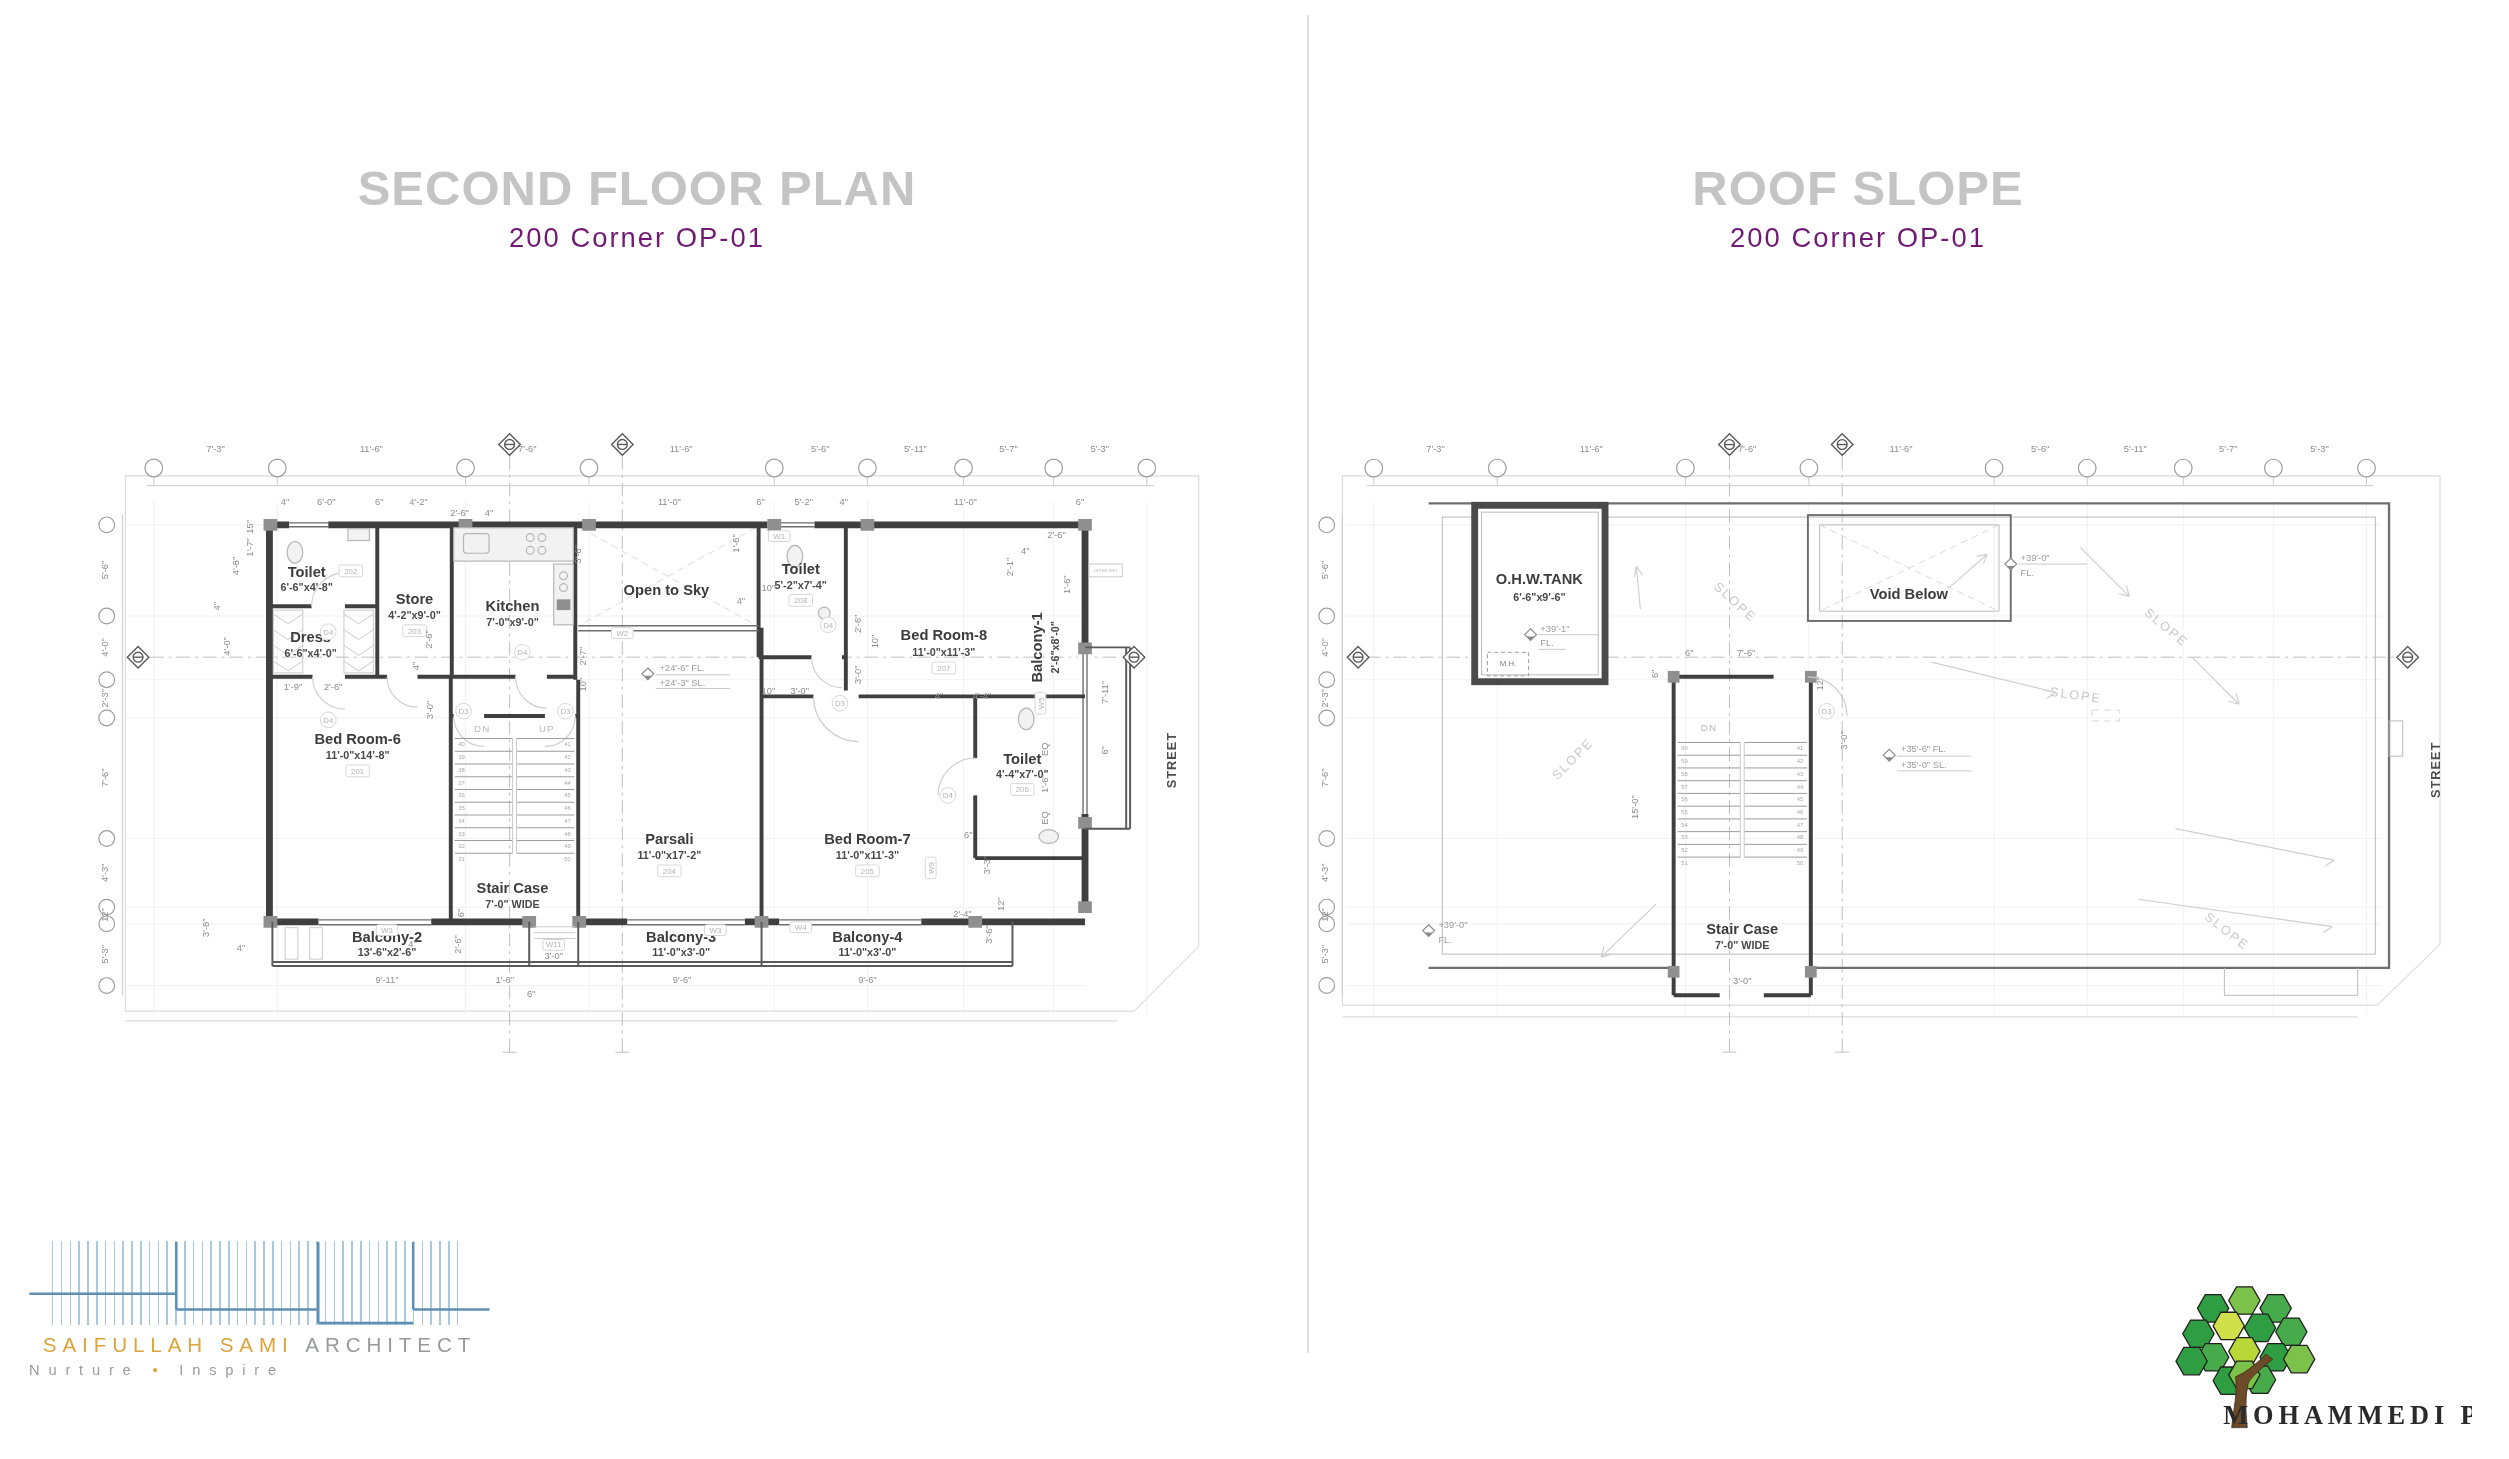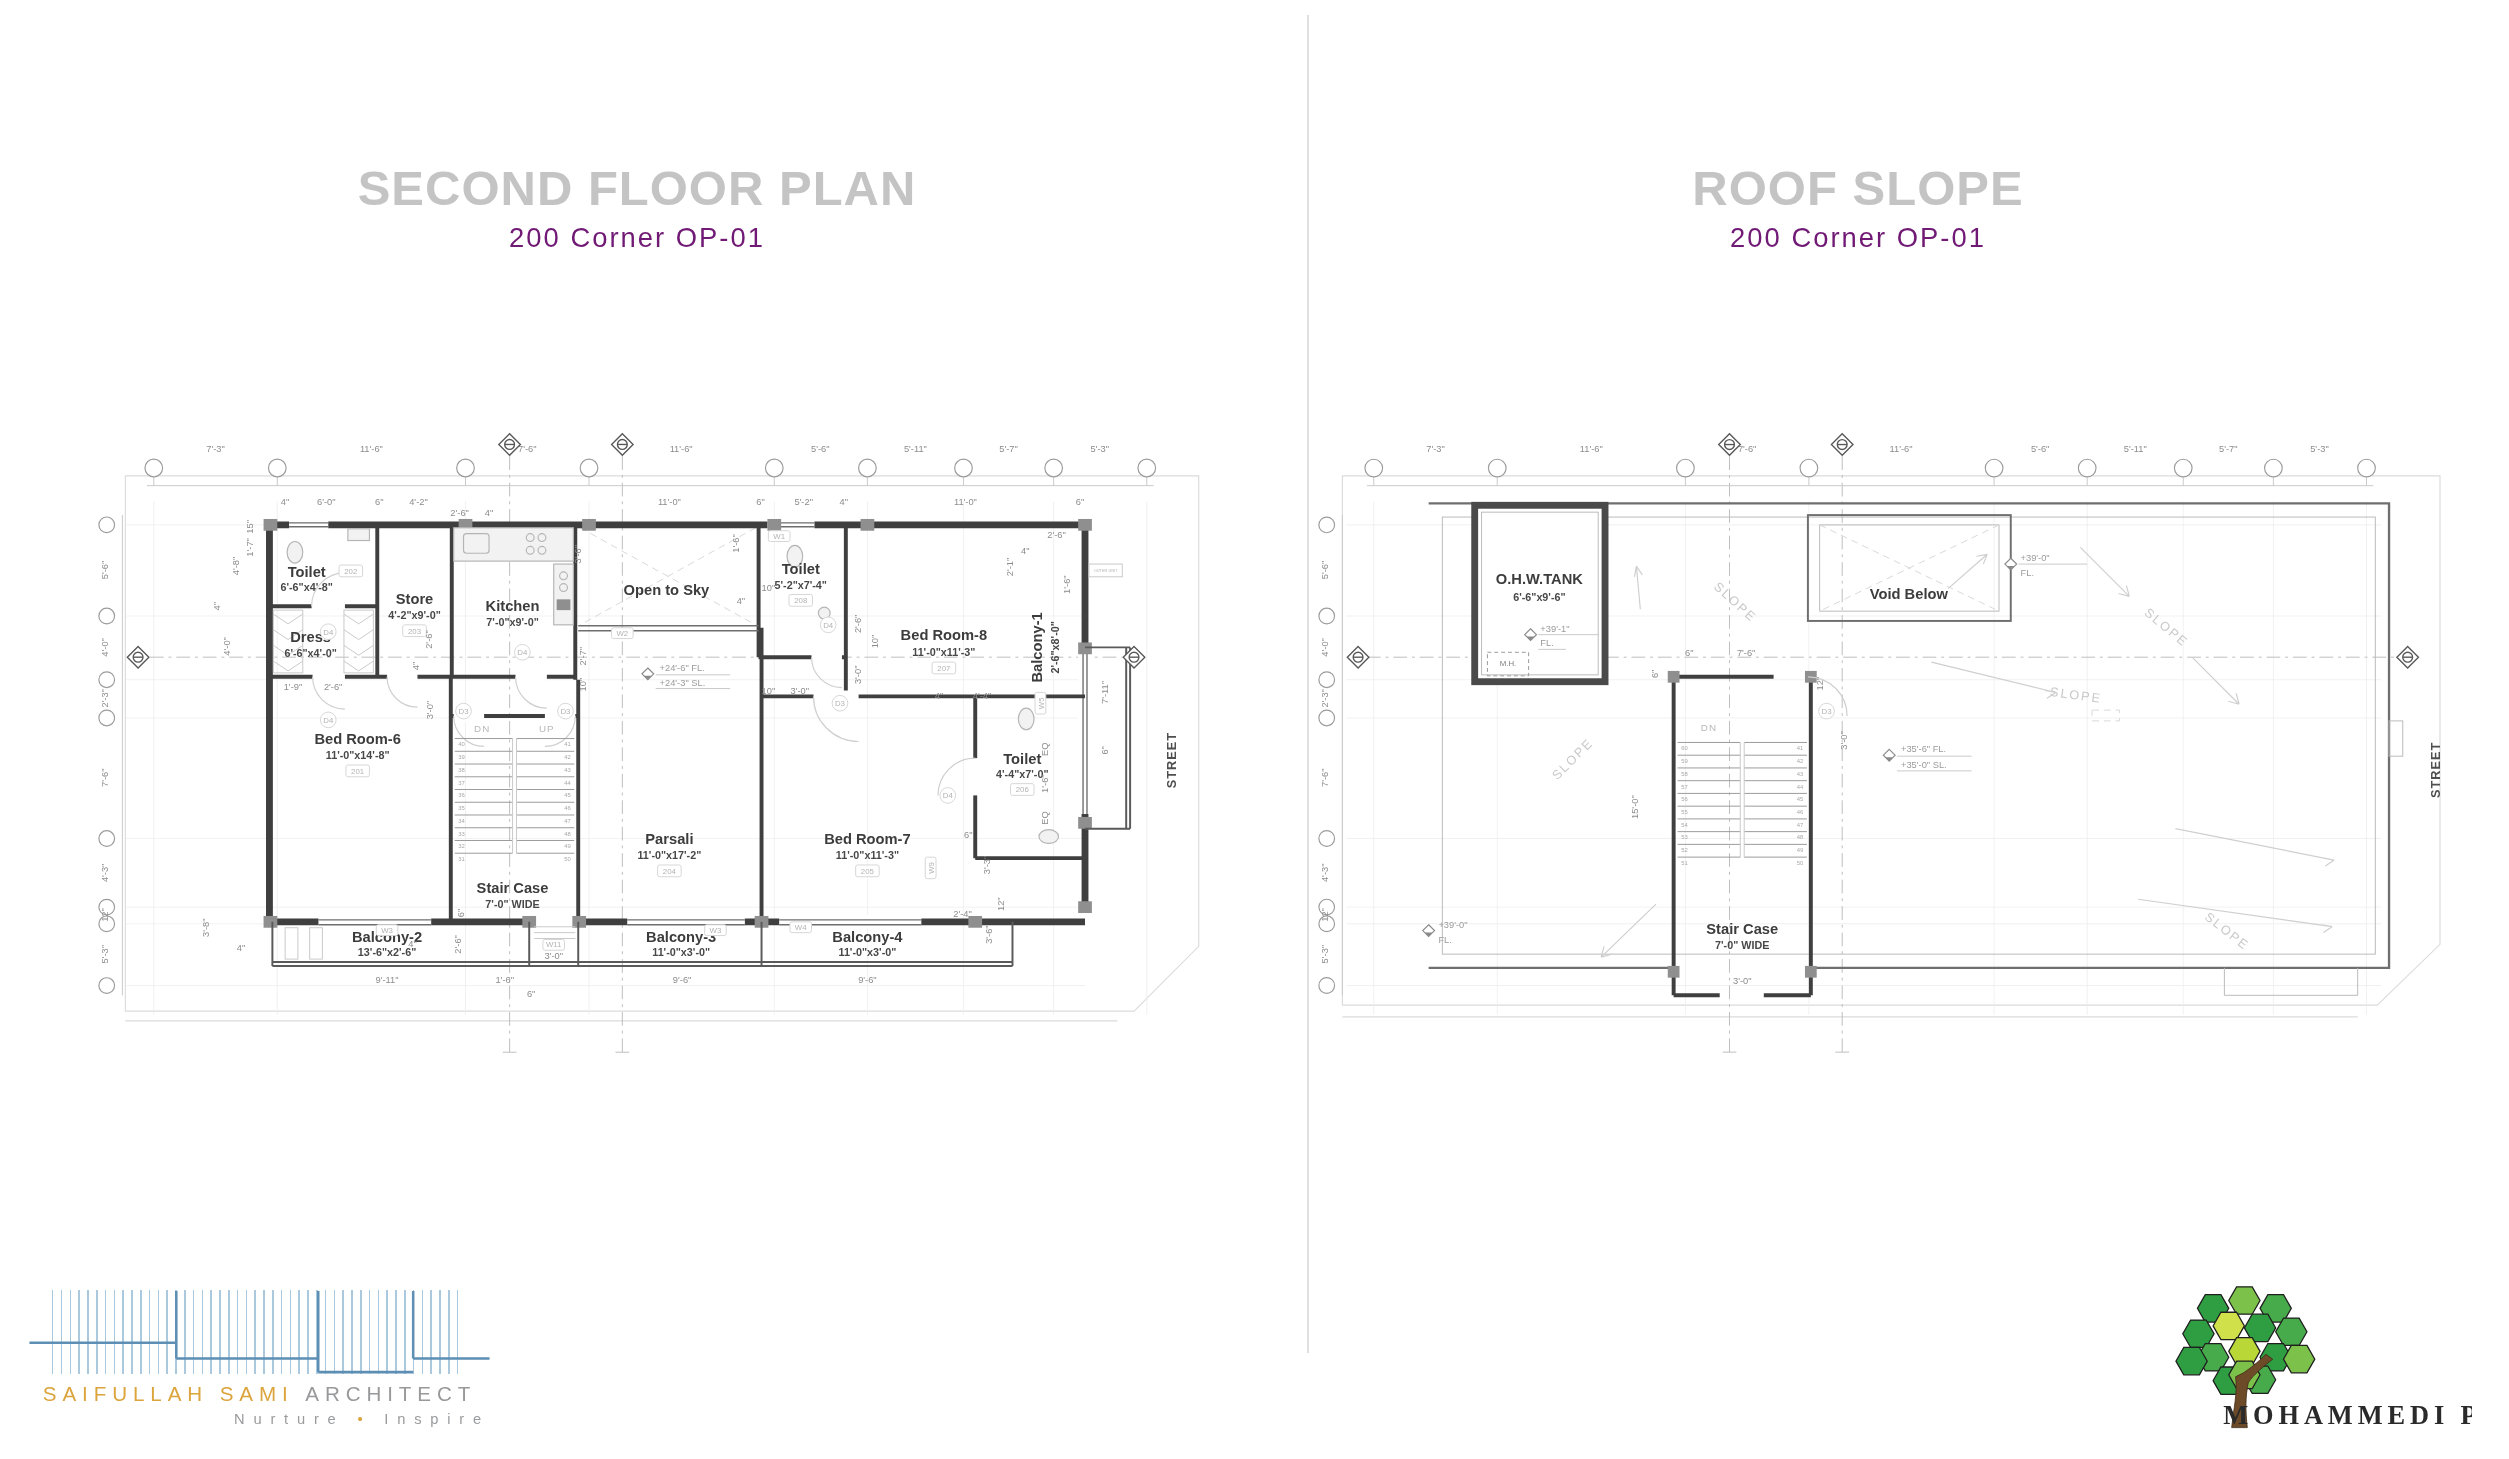--- a/index.html
+++ b/index.html
@@ -37,27 +37,27 @@
   .esymf{fill:#8a8a8a;stroke:none}
   .arr{stroke:#cfcfcf;stroke-width:1.2;fill:none}
   .fix{stroke:#b5b5b5;stroke-width:1.2;fill:#f2f2f2}
   .slab{stroke:#6f6f6f;stroke-width:2.4;fill:none}
   .slab2{stroke:#bababa;stroke-width:1;fill:none}
   .col{fill:#8f8f8f;stroke:none}
   .tread{stroke:#9a9a9a;stroke-width:1;fill:none}
   .gap{fill:#fff;stroke:none}
   .mh{stroke:#9a9a9a;stroke-width:1;fill:none;stroke-dasharray:4 3}
   
-  .ssa{position:absolute;left:29px;top:1286px;width:461px;height:169px}
+  .ssa{position:absolute;left:29px;top:1237px;width:461px;height:169px}
   .ssa-stripes{position:absolute;left:22.5px;top:3.9px;width:414px;height:84px;
      background:repeating-linear-gradient(90deg,#aac8de 0px,#aac8de 1.5px,transparent 1.5px,transparent 8.8px)}
   .ssa-name{position:absolute;left:0;top:96px;width:461px;text-align:center;white-space:nowrap;
      font-size:20.6px;letter-spacing:5.9px;color:#98999b}
   .ssa-name .accent{color:#dba43c}
-  .ssa-tag{position:absolute;left:0;top:125px;width:461px;text-align:right;white-space:nowrap;
+  .ssa-tag{position:absolute;left:0;top:125px;width:461px;text-align:left;white-space:nowrap;
      font-size:14.7px;letter-spacing:8.8px;color:#9a9b9d}
   .ssa-tag .bullet{color:#dba43c}
   .mp-name{font-family:"Liberation Serif",serif;font-size:27px;letter-spacing:5px;fill:#2a2a2a;text-anchor:middle;font-weight:600}
 </style>
 </head>
 <body>
 
 <div class="canvas">
 
   <div class="plan-title" style="left:333px;top:160px">SECOND FLOOR PLAN</div>

